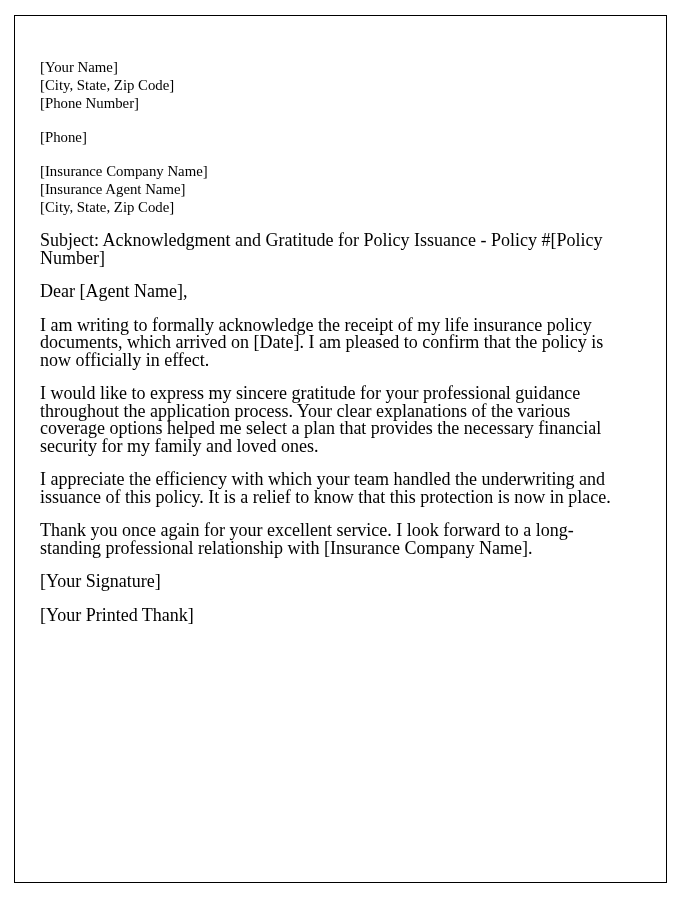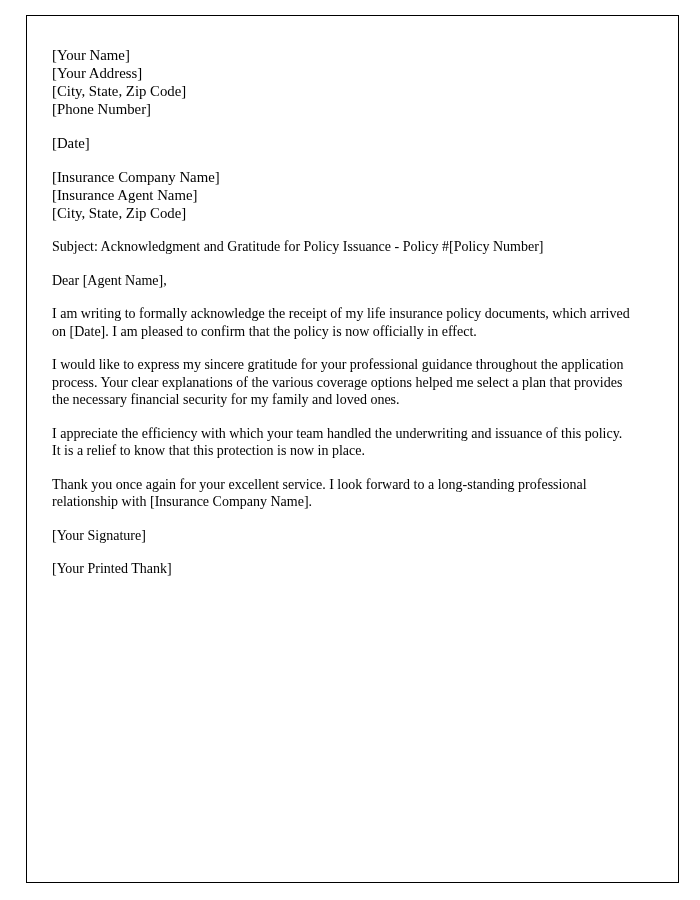--- a/index.html
+++ b/index.html
@@ -6,59 +6,58 @@
     margin: 0;
     padding: 0;
     background: #ffffff;
     width: 700px;
     height: 900px;
     font-family: "Liberation Serif", serif;
     color: #000000;
   }
   .page {
     position: absolute;
-    left: 26px;
+    left: 14px;
     top: 15px;
     width: 653px;
     height: 868px;
     border: 1px solid #000000;
     background: #ffffff;
     box-sizing: border-box;
-    padding: 30px 25px 20px 25px;
+    padding: 42px 25px 20px 25px;
     overflow: hidden;
   }
   .line {
     font-size: 14.8px;
     line-height: 18px;
     white-space: pre-wrap;
   }
   .block {
     margin: 0 0 16px 0;
   }
   .para {
-    font-size: 14px;
+    font-size: 18px;
     line-height: 17.5px;
     margin: 0 0 16px 0;
     max-width: 582px;
   }
 </style>
 </head>
 <body>
 
 <div class="page">
 
   <div class="block">
     <div class="line">[Your Name]</div>
-    <div class="line">[Your Address]</div>
     <div class="line">[City, State, Zip Code]</div>
     <div class="line">[Phone Number]</div>
   </div>
 
   <div class="block">
-    <div class="line">[Date]</div>
+    <div class="line">[Phone]</div>
   </div>
 
   <div class="block">
     <div class="line">[Insurance Company Name]</div>
     <div class="line">[Insurance Agent Name]</div>
     <div class="line">[City, State, Zip Code]</div>
   </div>
 
   <div class="para">Subject: Acknowledgment and Gratitude for Policy Issuance - Policy #[Policy Number]</div>
 

